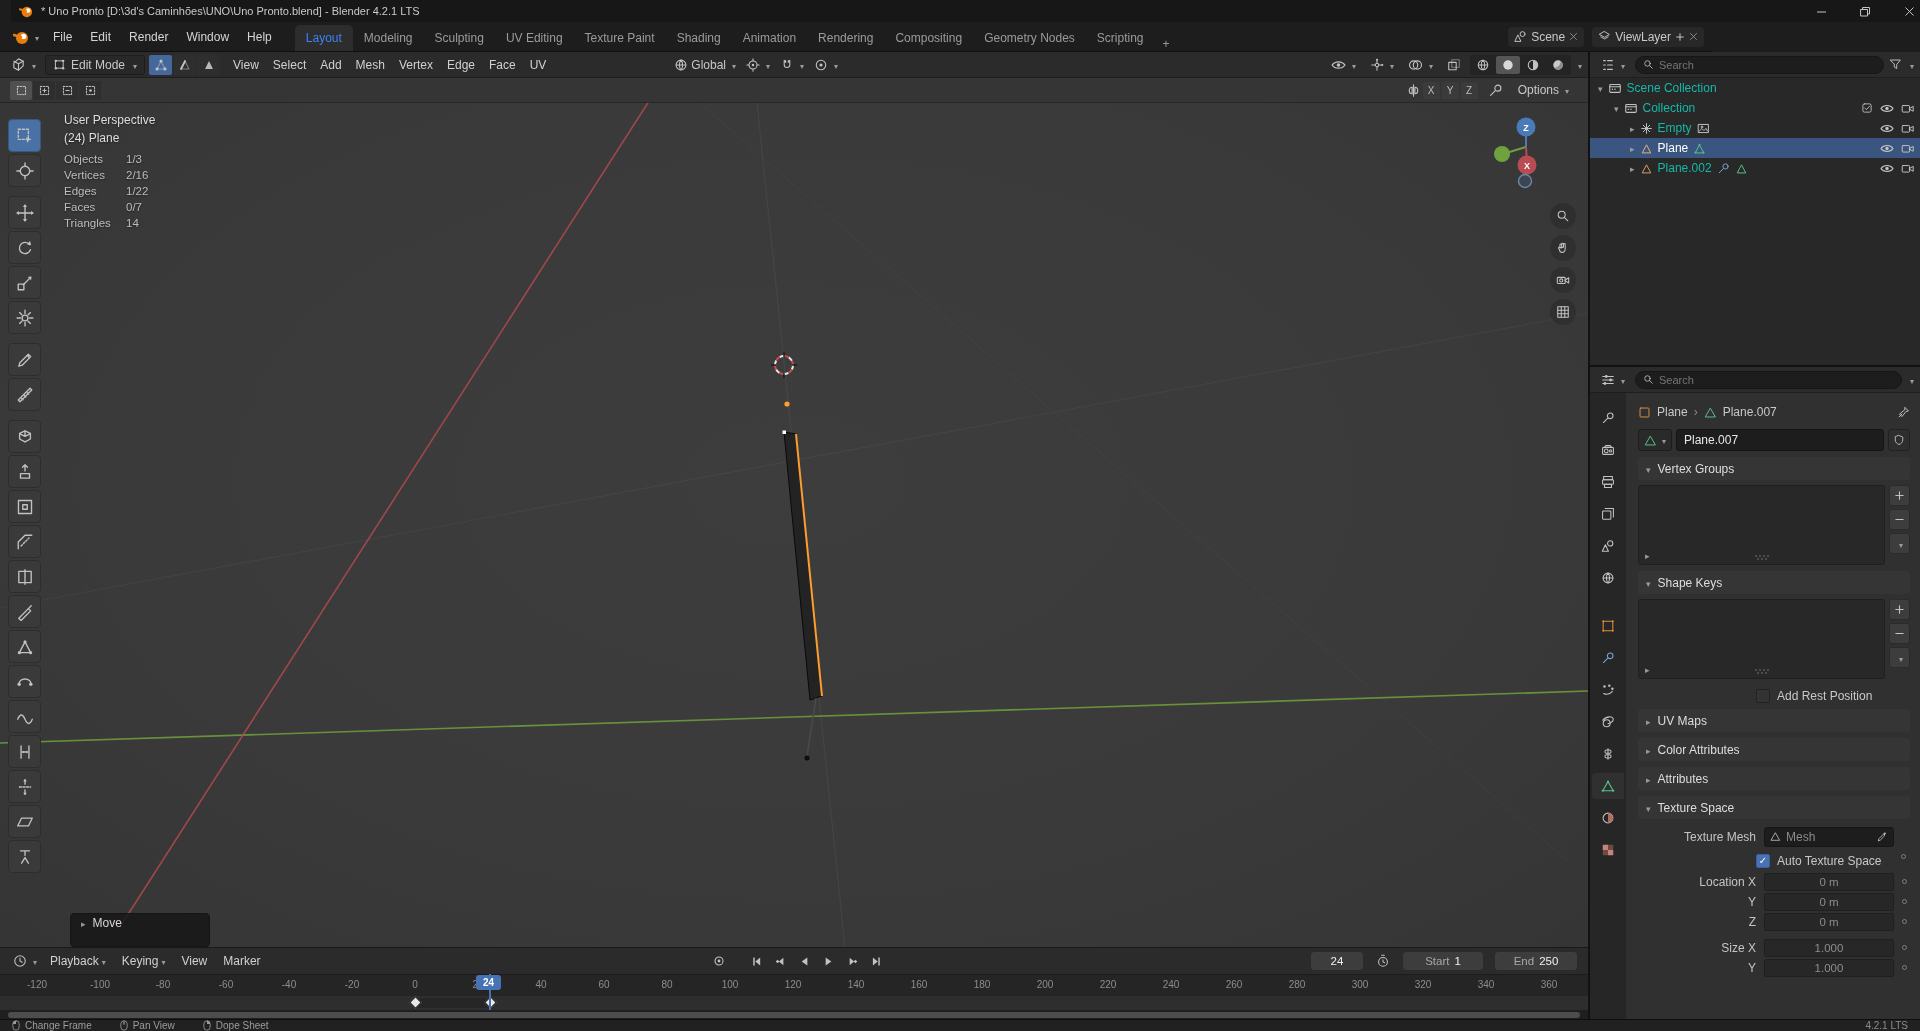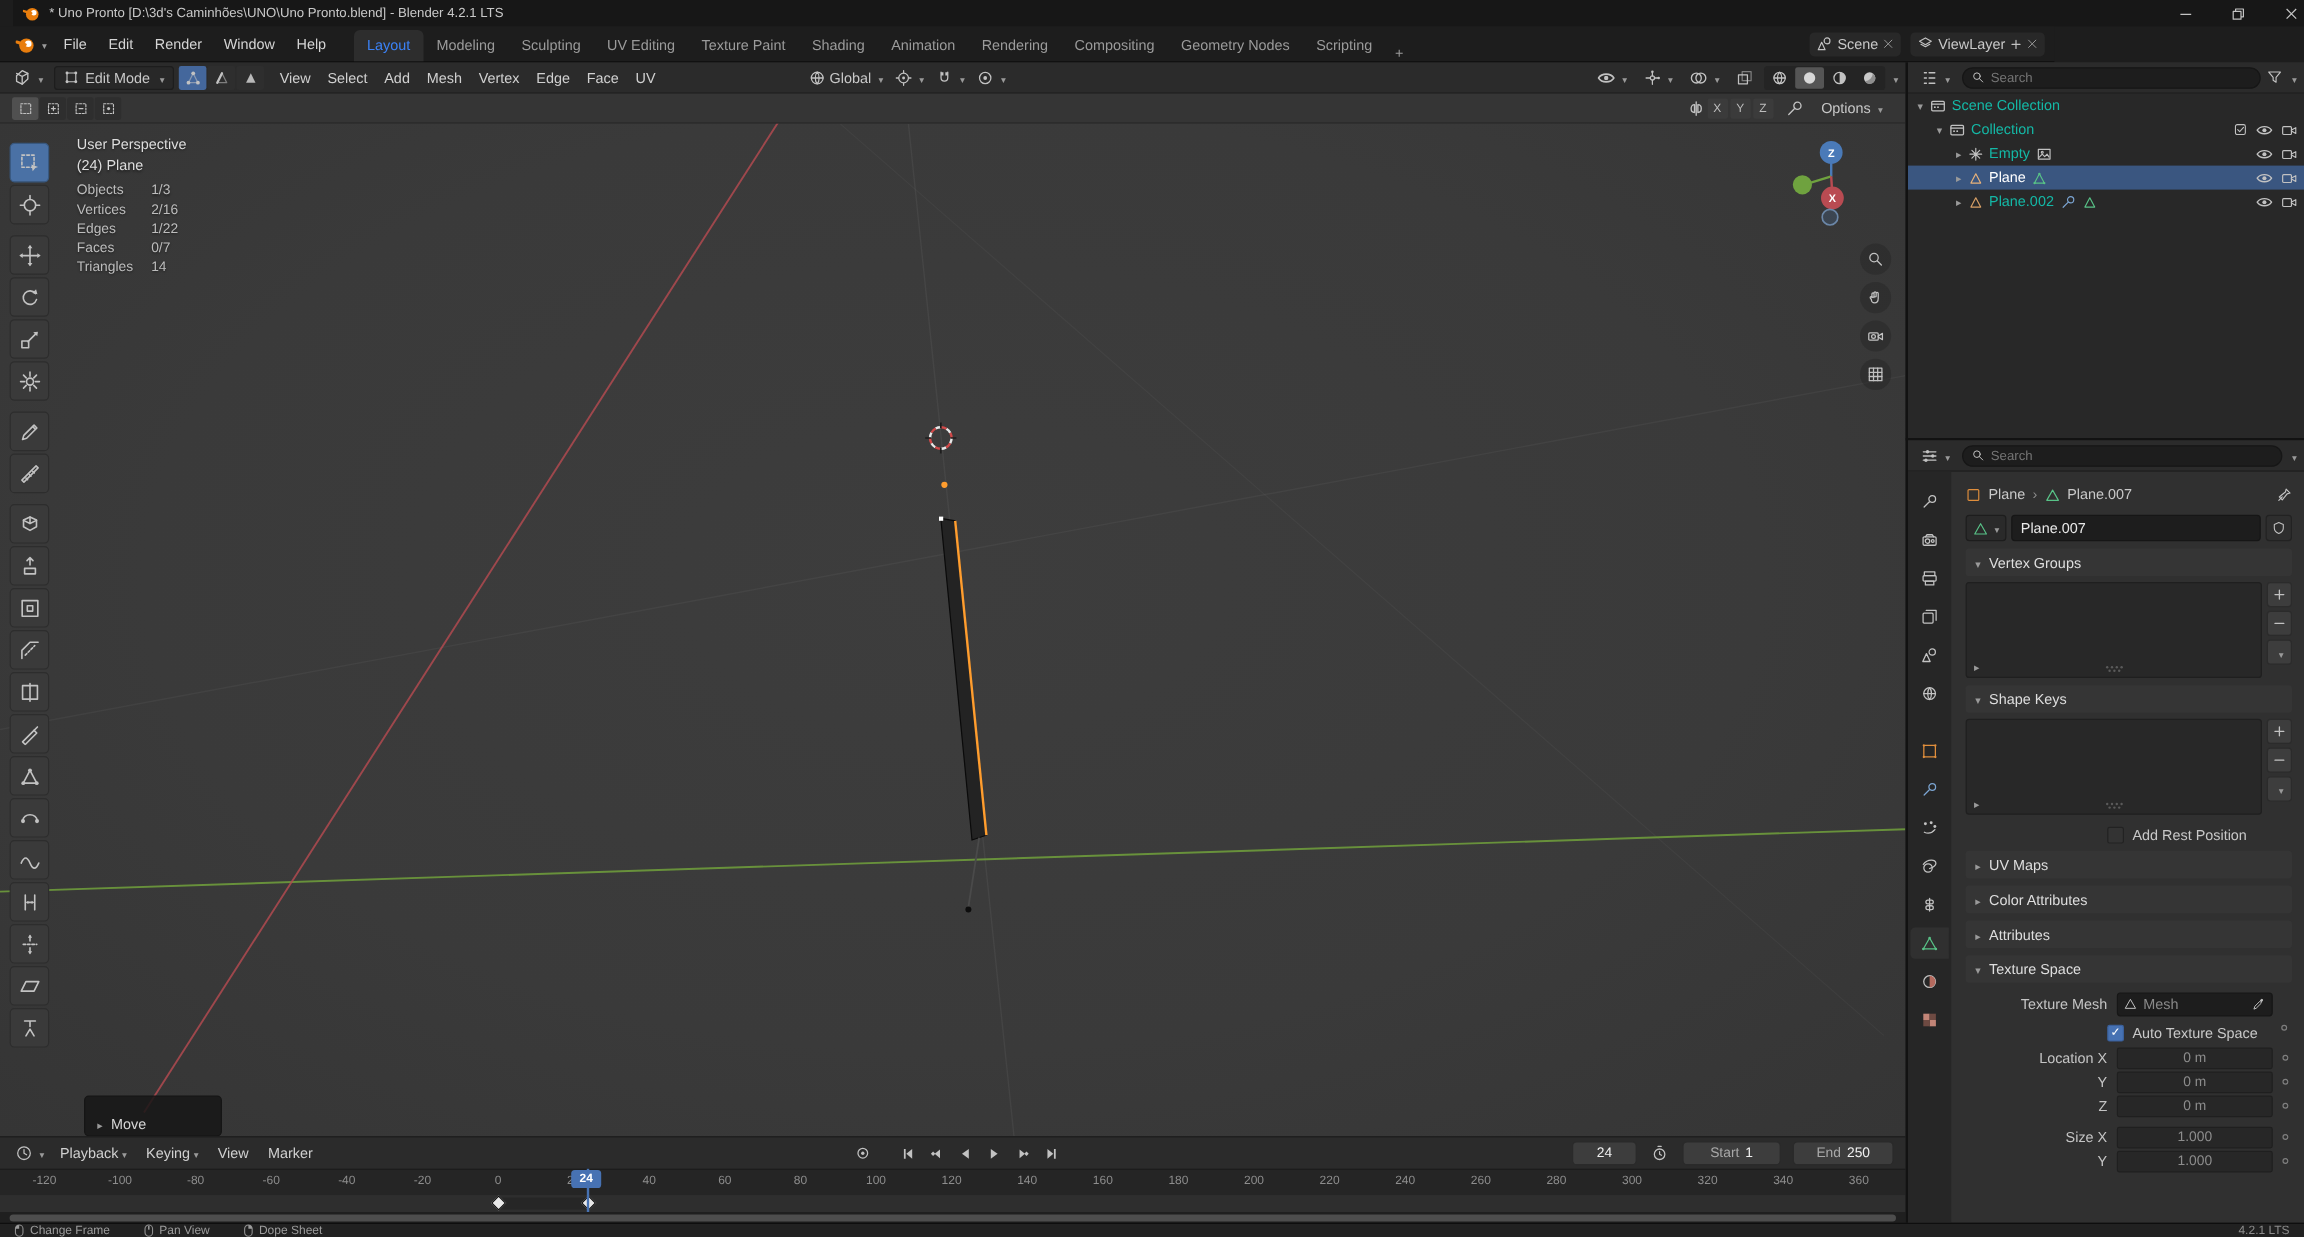--- a/index.html
+++ b/index.html
@@ -49,21 +49,21 @@
 .tbtn.active{background:#4a71a5;border-color:#38587f}
 .gapb{margin-top:7px}
 #overlay{position:absolute;left:64px;top:10px;text-shadow:0 1px 2px rgba(0,0,0,.45)}
 #overlay .t1{color:#dedede}
 #overlay .t2{color:#dedede;margin-top:4px}
 .stat{display:flex;font-size:11.5px;color:#bdbdbd;margin-top:4px}
 .stat .l{width:62px}
 #gizmo{position:absolute;right:22px;top:4px}
 #gizmo text{font-size:9px;font-weight:bold;fill:#fff;text-anchor:middle}
 .navb{position:absolute;right:12px;width:26px;height:26px;border-radius:13px;background:rgba(40,40,40,.55);display:flex;align-items:center;justify-content:center}
-#opmove{position:absolute;left:70px;top:810px;width:115px;height:26px;background:rgba(22,22,22,.85);border:1px solid #151515;border-radius:4px;display:flex;align-items:flex-start;gap:7px;padding:16px 10px;color:#d6d6d6}
+#opmove{position:absolute;left:70px;top:810px;width:140px;height:26px;background:rgba(22,22,22,.85);border:1px solid #151515;border-radius:4px;display:flex;align-items:flex-end;gap:7px;padding:16px 10px;color:#d6d6d6}
 
 #timeline{position:absolute;left:0;top:947px;width:1588px;height:72px;background:#2b2b2b;border-top:1px solid #191919}
 .tl-h{position:relative;height:26px;display:flex;align-items:center;padding:0 8px;background:#2b2b2b}
 .tl-menu{padding:0 8px;color:#d0d0d0}
 #transport{position:absolute;left:745px;top:2px;display:flex;gap:2px}
 .tpb{width:22px;height:22px;display:flex;align-items:center;justify-content:center;border-radius:3px}
 #reckey{position:absolute;left:708px;top:2px}
 .numchip{position:absolute;top:3px;height:20px;background:#3d3d3d;border:1px solid #2a2a2a;border-radius:4px;display:flex;align-items:center;justify-content:center;gap:5px;font-size:11.5px}
 .numchip .lab{color:#a8a8a8}.numchip .val{color:#f0f0f0}
 #tl-ruler{position:relative;height:22px;background:#252525;border-top:1px solid #1c1c1c}

